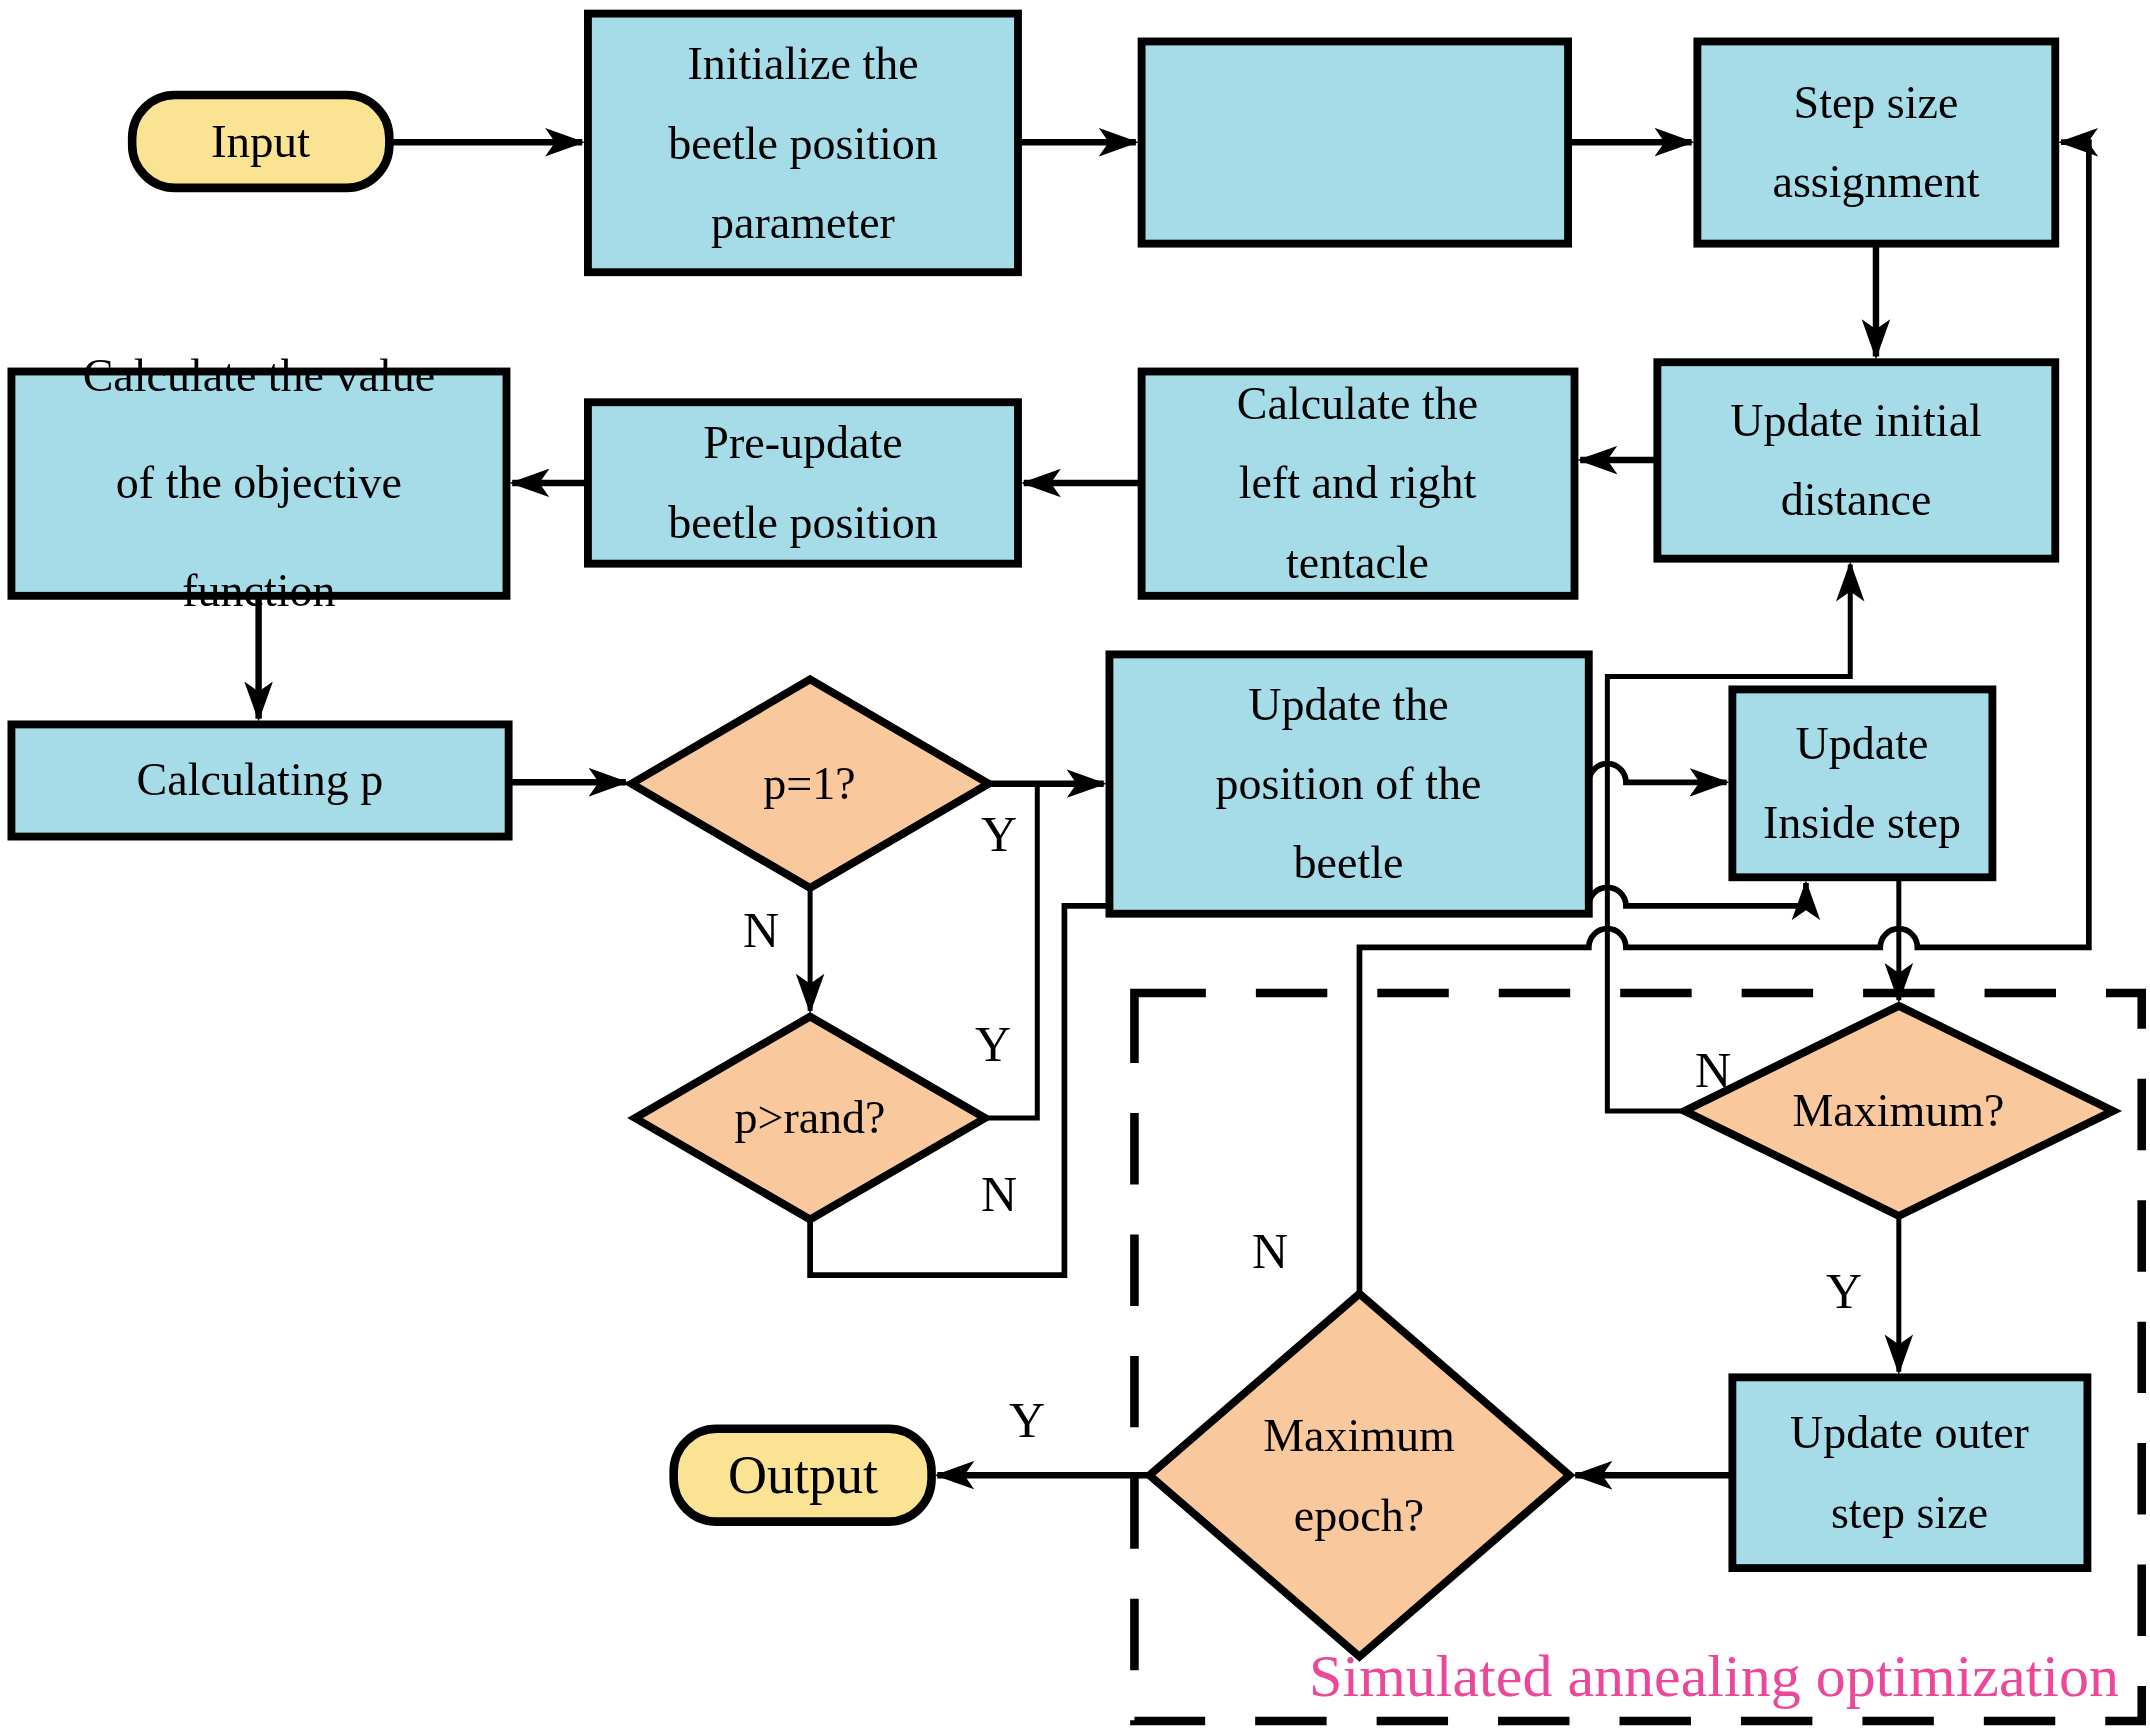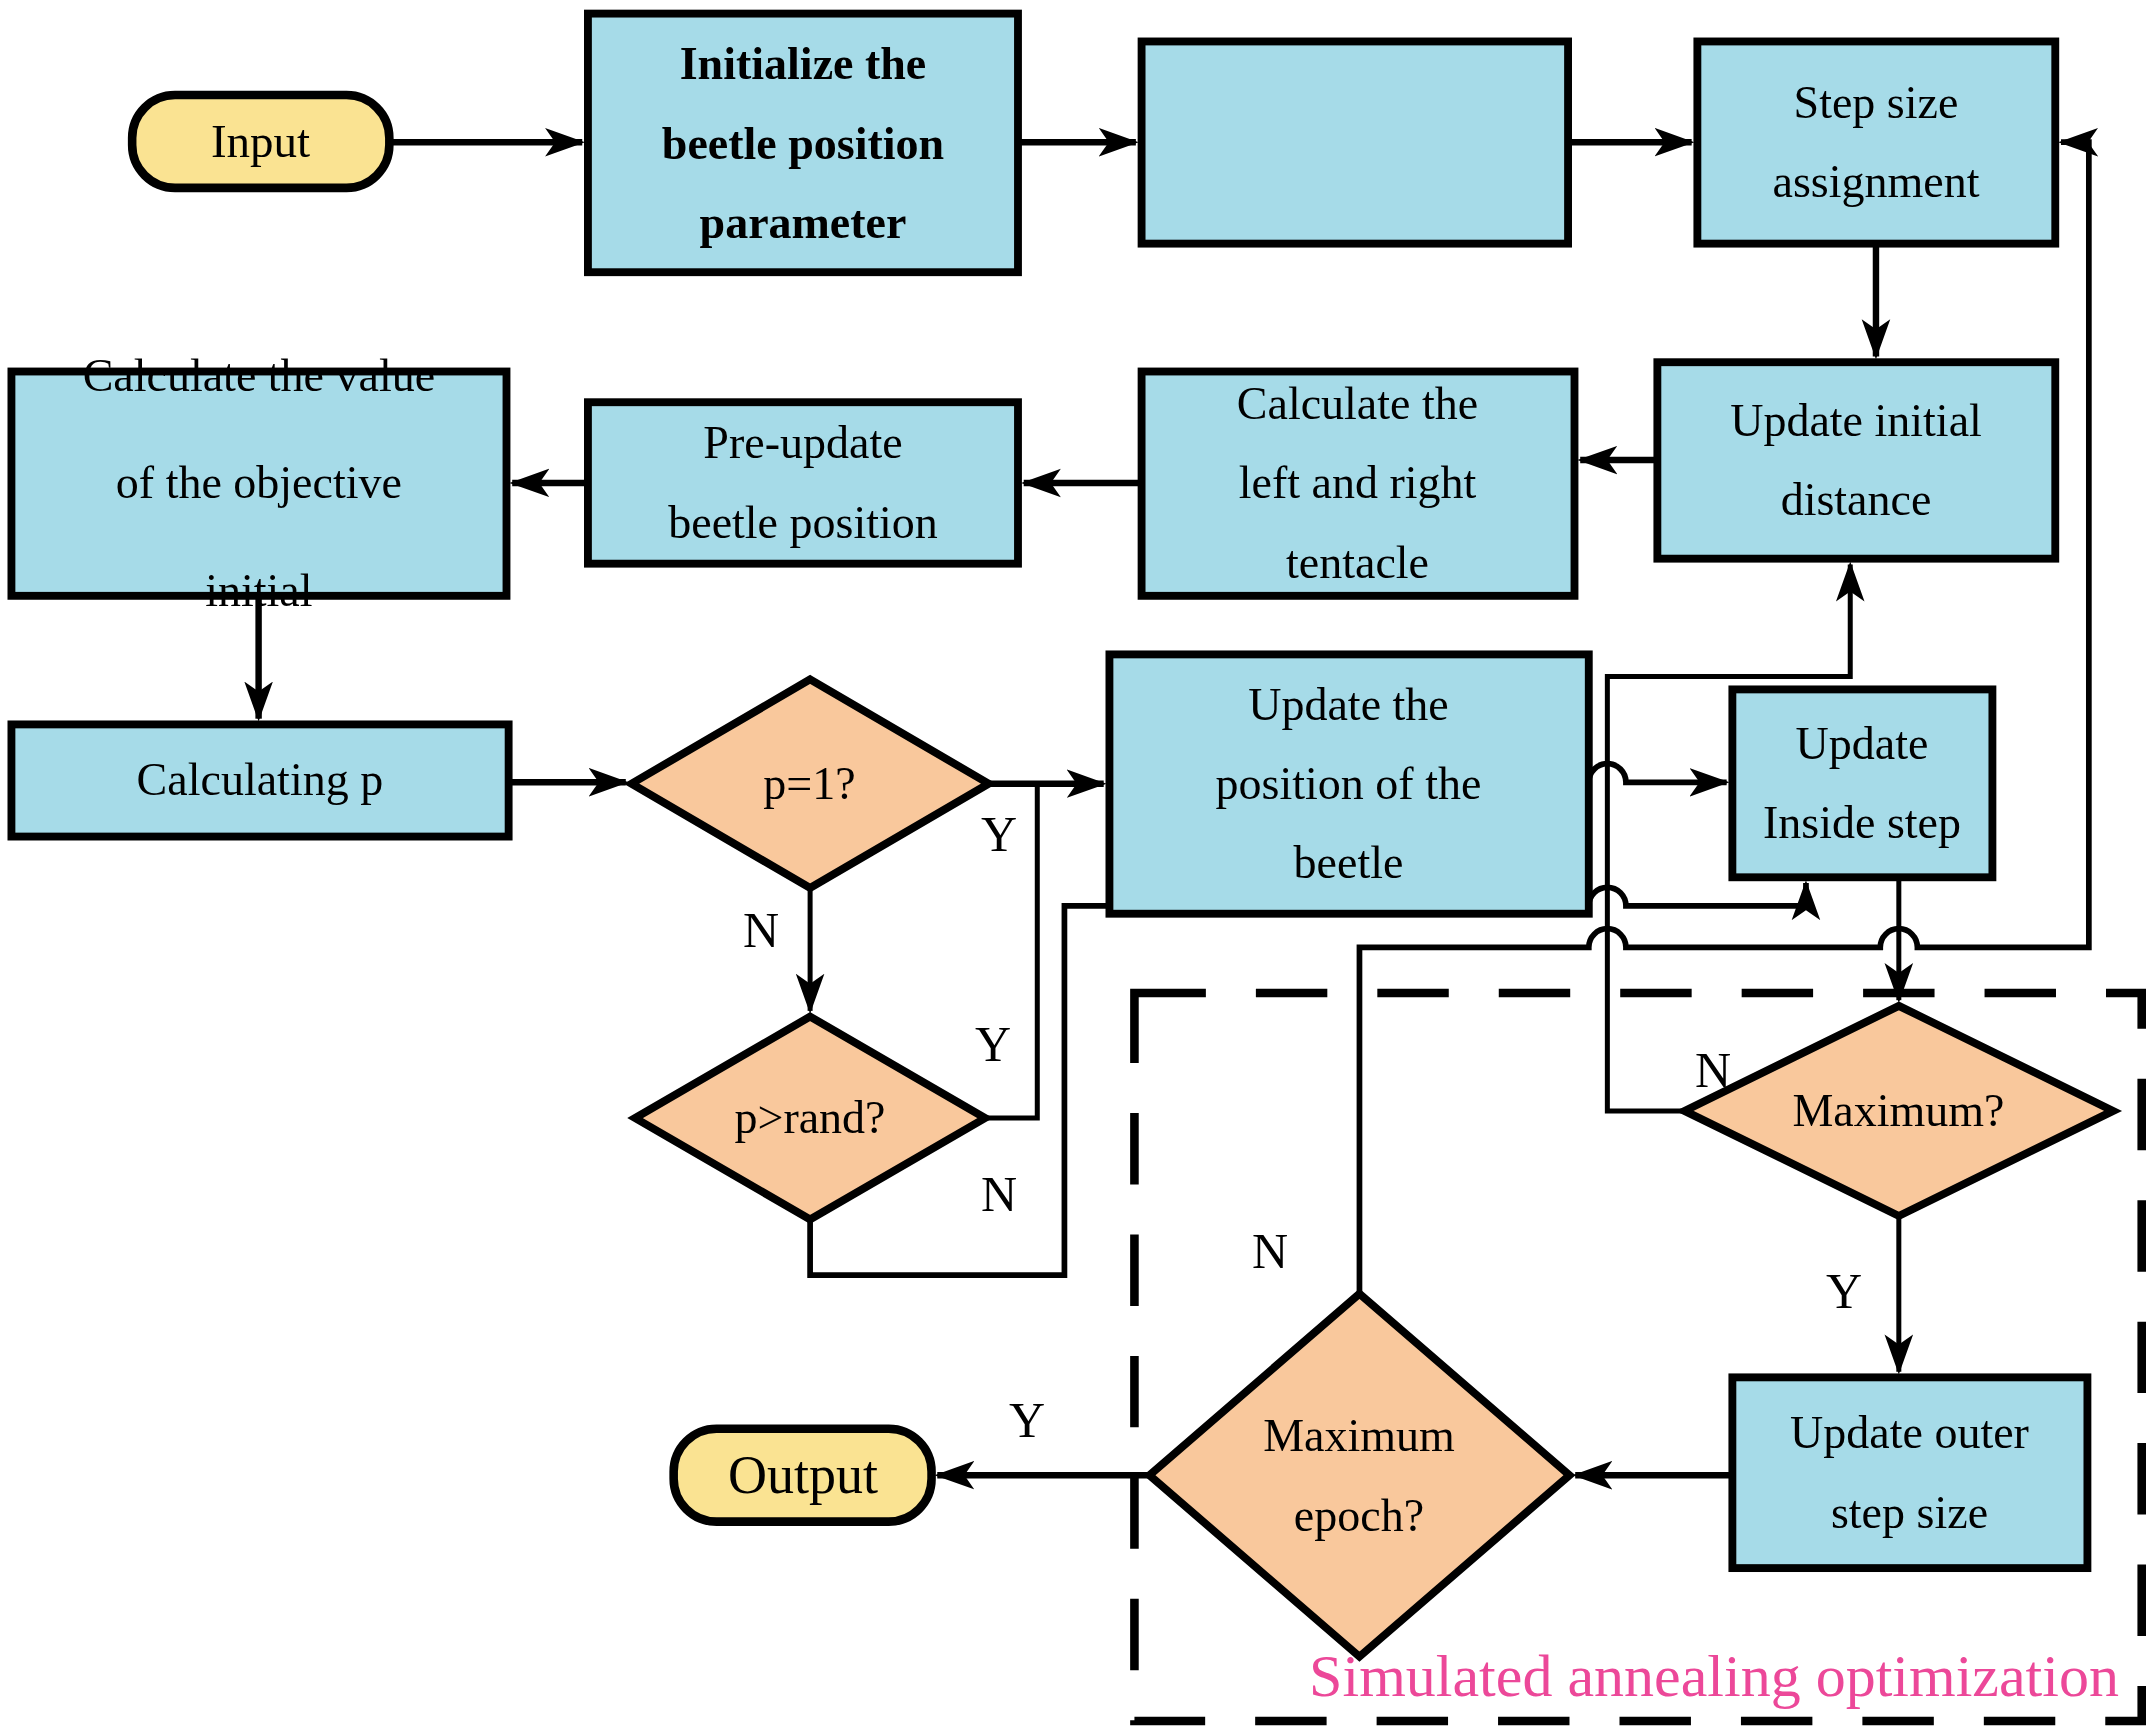--- a/index.html
+++ b/index.html
@@ -73,36 +73,36 @@
       <polygon points="2658,1408 2958,1555 2658,1702 2358,1555" stroke-width="11" fill="#f9c89c"></polygon>
       <polygon points="1903,1811 2197,2065 1903,2319 1609,2065" stroke-width="11" fill="#f9c89c"></polygon>
       <rect x="943" y="2000" width="361" height="130" rx="60" ry="60" stroke-width="12" fill="#fae392"></rect>
     </g>
   </svg>
 
   <div class="ntext" style="left:132px;top:95px;width:257px;height:93px;font-size:47px;">
     <span>Input</span>
   </div>
 
-  <div class="ntext" style="left:588px;top:13.6px;width:430px;height:259px;font-weight:bold;">
+  <div class="ntext" style="left:588px;top:13.6px;width:430px;height:259px;">
     <span>Initialize the</span>
     <span>beetle position</span>
     <span>parameter</span>
   </div>
 
 
   <div class="ntext" style="left:1697px;top:41px;width:358px;height:202px;">
     <span>Step size</span>
     <span>assignment</span>
   </div>
 
   <div class="ntext" style="left:11.4px;top:371px;width:495px;height:224px;gap:28px;">
     <span>Calculate the value</span>
     <span>of the objective</span>
-    <span>initial</span>
+    <span>function</span>
   </div>
 
   <div class="ntext" style="left:588px;top:402px;width:430px;height:161px;">
     <span>Pre-update</span>
     <span>beetle position</span>
   </div>
 
   <div class="ntext" style="left:1141px;top:371px;width:433px;height:224px;">
     <span>Calculate the</span>
     <span>left and right</span>

